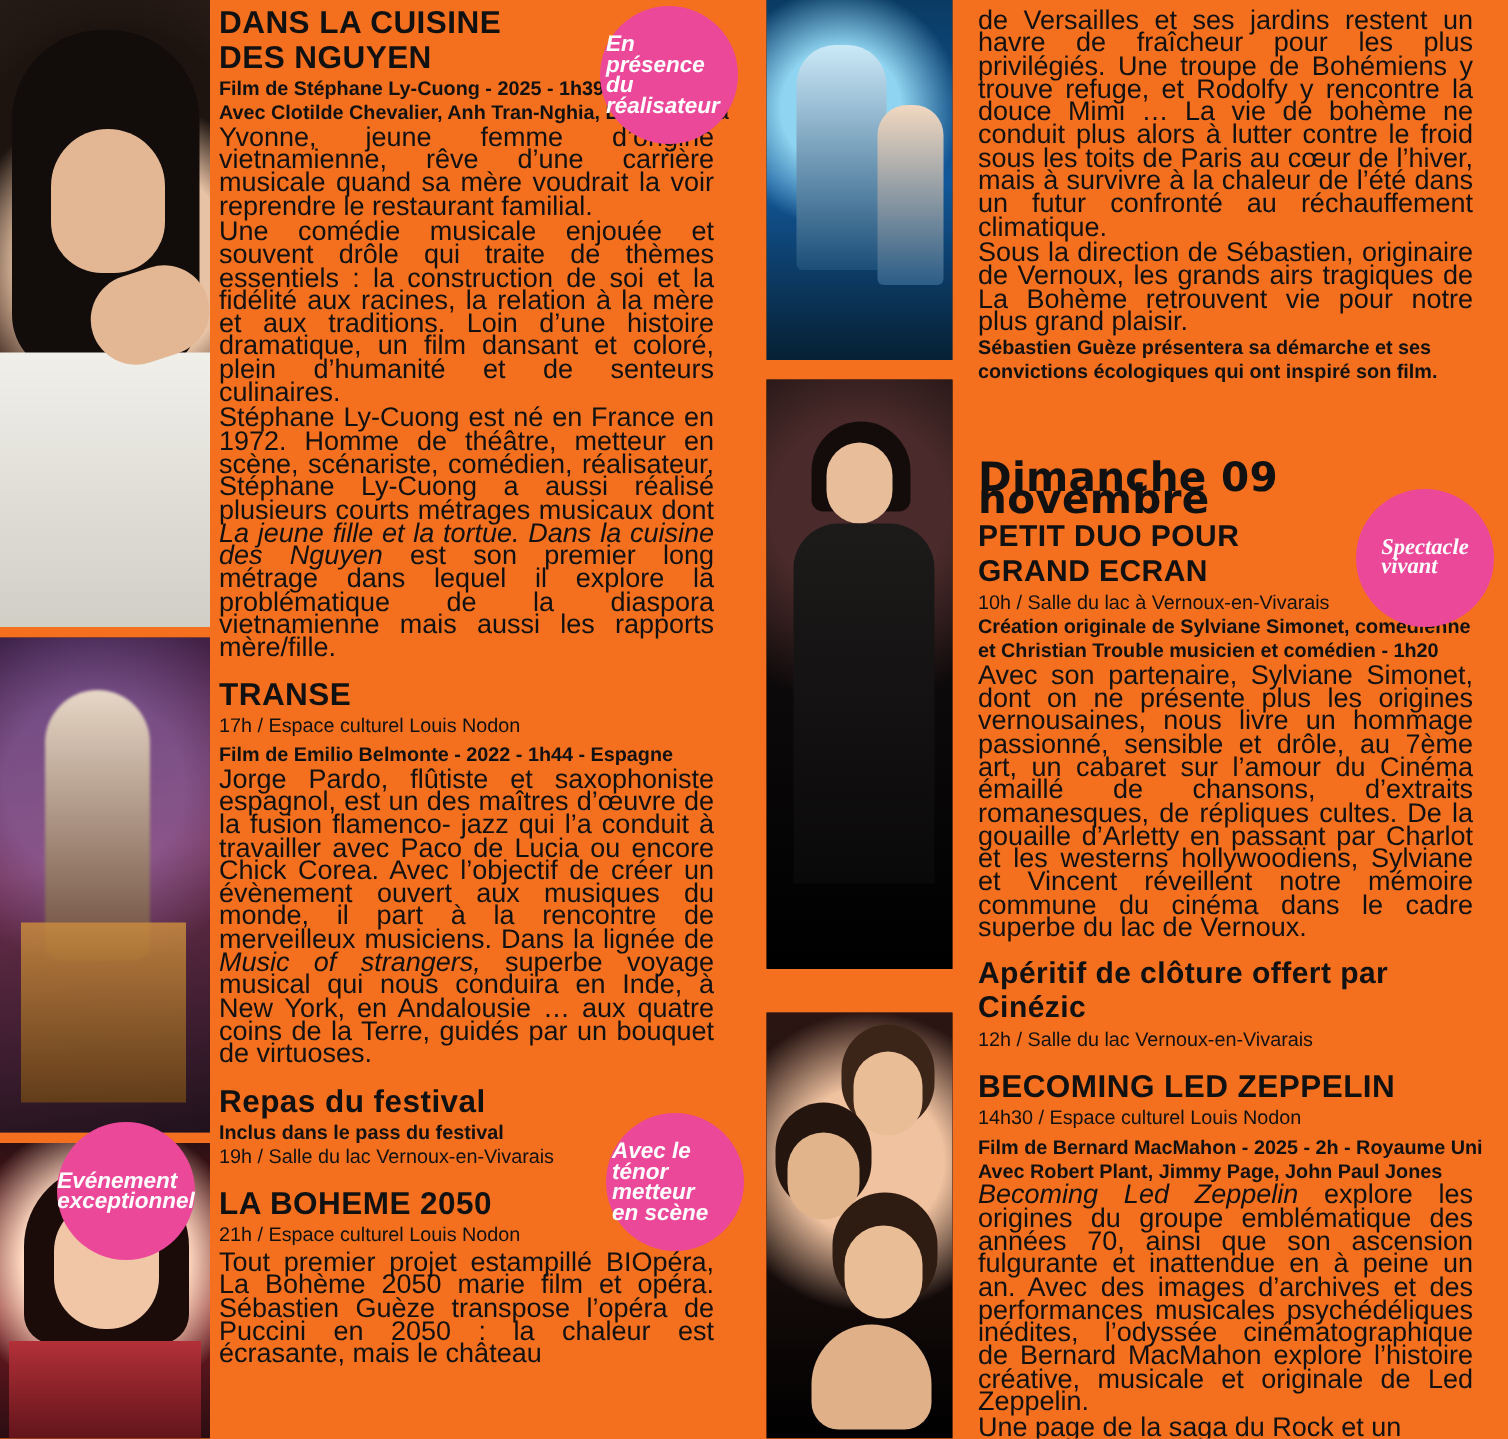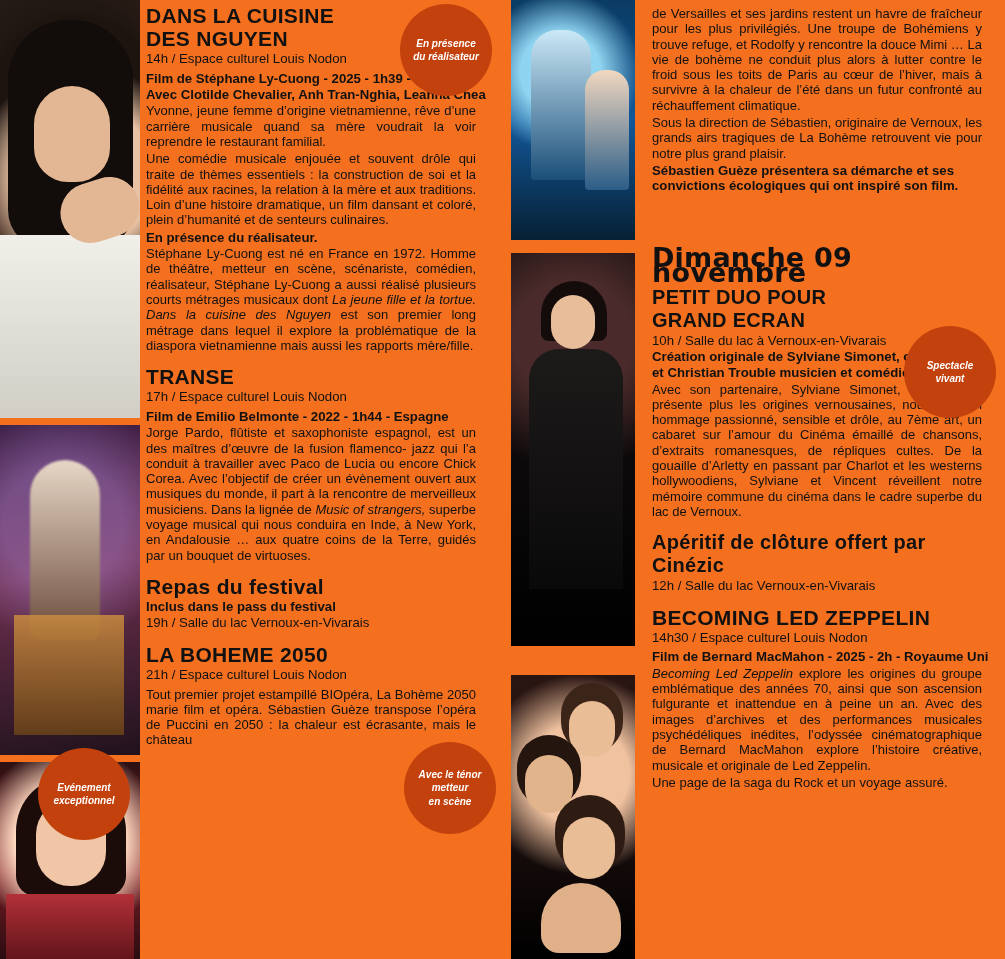--- a/index.html
+++ b/index.html
@@ -173,57 +173,57 @@
     line-height: 15.6px;
     margin: 0 0 4px 0;
   }
   .credits {
     font-weight: bold;
     font-size: 13.2px;
     line-height: 15.4px;
     margin: 0 0 1px 0;
   }
   .body-text {
-    font-size: 13px;
+    font-size: 18px;
     line-height: 15.3px;
     text-align: justify;
     margin: 0 16px 2px 0;
     hyphens: auto;
   }
   .body-text.nojust { text-align: left; }
   .bold-line {
     font-weight: bold;
     font-size: 13.2px;
     line-height: 15.4px;
     margin: 1px 0 1px 0;
   }
   .it { font-style: italic; }
   .block { margin-bottom: 12px; }
 
   
   .badge {
     position: absolute;
     border-radius: 50%;
-    background: #c2410c;
+    background: #ec4899;
     color: #ffffff;
     display: flex;
     align-items: center;
     justify-content: center;
-    text-align: center;
+    text-align: left;
     font-style: italic;
     font-weight: bold;
     line-height: 13.5px;
-    font-size: 10px;
+    font-size: 15px;
     padding: 4px;
     box-sizing: border-box;
   }
   .badge-1 { left: 400px; top: 4px; width: 92px; height: 92px; }
   .badge-2 { left: 404px; top: 742px; width: 92px; height: 92px; }
   .badge-3 { left: 38px; top: 748px; width: 92px; height: 92px; }
-  .badge-4 { left: 904px; top: 326px; width: 92px; height: 92px; }
+  .badge-4 { left: 904px; top: 326px; width: 92px; height: 92px; font-family: Liberation Serif, serif; }
 
   .inline-badge-text { display: block; }
 </style>
 </head>
 <body>
 
 <div class="page">
 
   <div class="photo-strip">
     <div class="photo photo-1">
@@ -266,26 +266,24 @@
     <div class="mp3-h3"></div>
     <div class="mp3-f3"></div>
     <div class="mp3-hand"></div>
   </div>
 
   <div class="col col-left">
 
     <div class="block">
       <div class="film-title" style="white-space:pre-line; width: 250px;">DANS LA CUISINE
 DES NGUYEN</div>
-      <div class="meta">14h / Espace culturel Louis Nodon</div>
       <div class="credits">Film de Stéphane Ly-Cuong - 2025 - 1h39 - France</div>
       <div class="credits">Avec Clotilde Chevalier, Anh Tran-Nghia, Leanna Chea</div>
       <div class="body-text">Yvonne, jeune femme d’origine vietnamienne, rêve d’une carrière musicale quand sa mère voudrait la voir reprendre le restaurant familial.</div>
       <div class="body-text">Une comédie musicale enjouée et souvent drôle qui traite de thèmes essentiels : la construction de soi et la fidélité aux racines, la relation à la mère et aux traditions. Loin d’une histoire dramatique, un film dansant et coloré, plein d’humanité et de senteurs culinaires.</div>
-      <div class="bold-line">En présence du réalisateur.</div>
       <div class="body-text"><span>Stéphane Ly-Cuong est né en France en 1972. Homme de théâtre, metteur en scène, scénariste, comédien, réalisateur, Stéphane Ly-Cuong a aussi réalisé plusieurs courts métrages musicaux dont </span><span class="it">La jeune fille et la tortue.</span><span class="it"> Dans la cuisine des Nguyen</span><span> est son premier long métrage dans lequel il explore la problématique  de la diaspora vietnamienne mais aussi les rapports mère/fille.</span></div>
     </div>
 
     <div class="block">
       <div class="film-title">TRANSE</div>
       <div class="meta">17h / Espace culturel Louis Nodon</div>
       <div class="credits">Film de Emilio Belmonte - 2022 - 1h44 - Espagne</div>
       <div class="body-text"><span>Jorge Pardo, flûtiste et saxophoniste espagnol, est un des maîtres d’œuvre de la fusion flamenco- jazz qui l’a conduit à travailler avec Paco de Lucia ou encore Chick Corea. Avec l’objectif de créer un évènement ouvert aux musiques du monde, il part à la rencontre de merveilleux musiciens. Dans la lignée de </span><span class="it">Music of strangers,</span><span>  superbe voyage musical qui nous conduira en Inde, à New York, en Andalousie … aux quatre coins de la Terre, guidés par un bouquet de virtuoses.</span></div>
     </div>
 
@@ -325,20 +323,21 @@
 
     <div class="block">
       <div class="film-title small">Apéritif de clôture offert par Cinézic</div>
       <div class="meta">12h / Salle du lac Vernoux-en-Vivarais</div>
     </div>
 
     <div class="block">
       <div class="film-title">BECOMING LED ZEPPELIN</div>
       <div class="meta">14h30 / Espace culturel Louis Nodon</div>
       <div class="credits">Film de Bernard MacMahon - 2025 - 2h - Royaume Uni</div>
+      <div class="credits">Avec Robert Plant, Jimmy Page, John Paul Jones</div>
       <div class="body-text"><span class="it">Becoming Led Zeppelin</span><span> explore les origines du groupe emblématique des années 70, ainsi que son ascension fulgurante et inattendue en à peine un an. Avec des images d’archives et des performances musicales psychédéliques inédites, l’odyssée cinématographique de Bernard MacMahon explore l’histoire créative, musicale et originale de Led Zeppelin.</span></div>
       <div class="body-text nojust">Une page de la saga du Rock et un voyage assuré.</div>
     </div>
 
   </div>
 
   <div class="badge badge-1">
     <div>
       <span class="inline-badge-text">En présence</span>
       <span class="inline-badge-text">du réalisateur</span>

